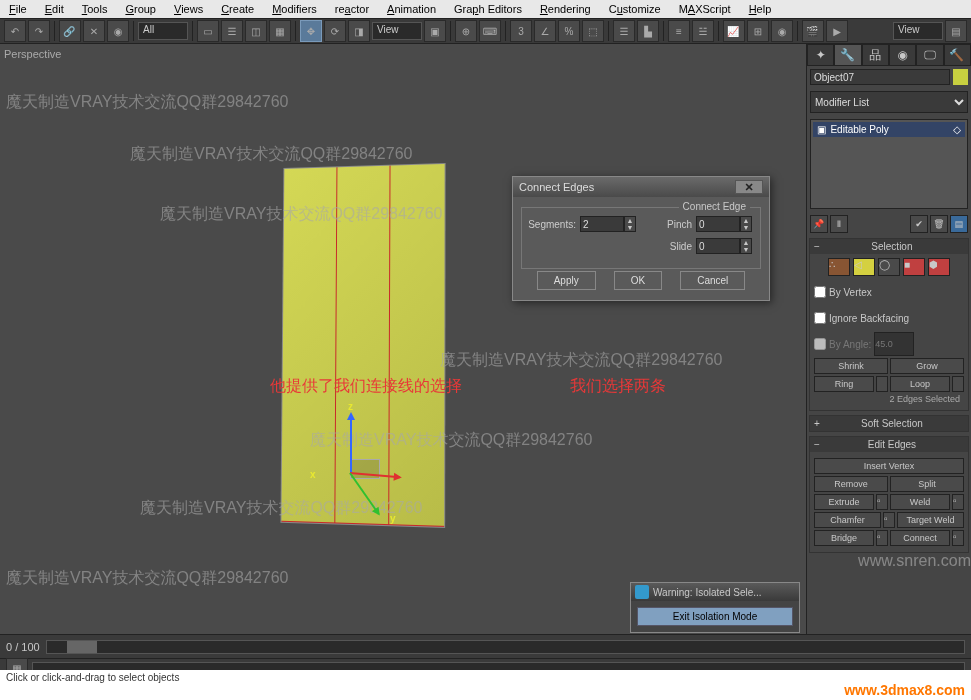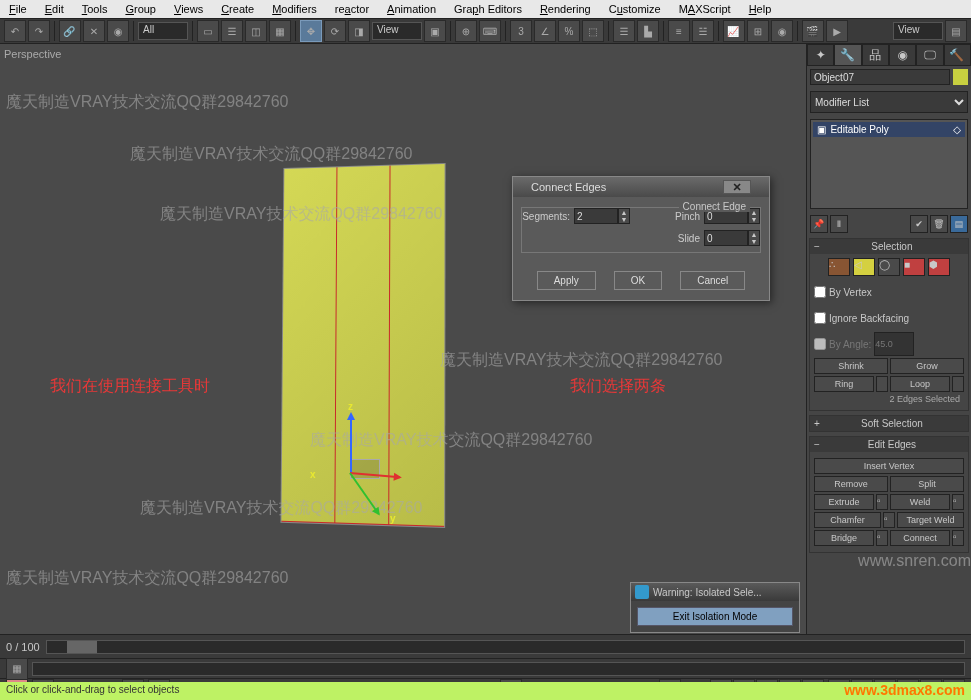--- a/index.html
+++ b/index.html
@@ -24,24 +24,24 @@
 .axis-z::after{content:"";position:absolute;top:-6px;left:-3px;border:4px solid transparent;border-bottom:8px solid #3366ff}
 .axis-x{position:absolute;width:50px;height:2px;background:#e03030;bottom:0;left:0;transform:rotate(5deg);transform-origin:left}
 .axis-x::after{content:"";position:absolute;right:-6px;top:-3px;border:4px solid transparent;border-left:8px solid #e03030}
 .axis-y{position:absolute;width:50px;height:2px;background:#30c030;bottom:0;left:0;transform:rotate(55deg);transform-origin:left}
 .axis-y::after{content:"";position:absolute;right:-6px;top:-3px;border:4px solid transparent;border-left:8px solid #30c030}
 .gizmo-cube{position:absolute;width:30px;height:20px;border:1px solid #aaa;bottom:-5px;left:0;background:rgba(100,100,60,.3)}
 .axis-label{position:absolute;font-size:10px;color:#e8e830;font-weight:bold}
 .watermark{position:absolute;font-size:16px;color:#a8a8a8;opacity:.6;pointer-events:none;white-space:nowrap}
 .redtext{position:absolute;font-size:16px;color:#e83838;pointer-events:none;white-space:nowrap}
 .dialog{position:absolute;left:512px;top:132px;width:258px;background:#5a5a5a;border:1px solid #888;box-shadow:2px 2px 8px rgba(0,0,0,.5);z-index:10}
-.dialog .titlebar{background:linear-gradient(#6a6a6a,#4a4a4a);padding:3px 18px;display:flex;justify-content:space-between;align-items:center;color:#ddd;font-size:11px}
+.dialog .titlebar{background:linear-gradient(#6a6a6a,#4a4a4a);padding:3px 6px;display:flex;justify-content:space-between;align-items:center;color:#ddd;font-size:11px}
 .dialog .closebtn{width:28px;height:14px;background:#888;text-align:center;border:1px solid #555;cursor:pointer;color:#222;font-weight:bold}
 .dialog .body{padding:10px 8px}
-.group{border:1px solid #777;padding:0;margin-bottom:18px;position:relative}
+.group{border:1px solid #777;padding:8px;margin-bottom:2px;position:relative}
 .group .title{position:absolute;top:-7px;right:10px;background:#5a5a5a;padding:0 4px;font-size:10px}
 .row{display:flex;align-items:center;gap:4px;margin-bottom:6px;justify-content:flex-end}
 .row label{font-size:10px;color:#ccc;min-width:48px;text-align:right}
 .spinner{display:flex;align-items:center}
 .spinner input{width:44px;height:16px;background:#3a3a3a;border:1px solid #222;color:#ddd;font-size:10px;padding:0 2px}
 .spinner .arr{width:12px;height:16px;background:#4a4a4a;border:1px solid #222;font-size:7px;text-align:center;line-height:7px;cursor:pointer}
 .dbtn{padding:3px 16px;background:#5a5a5a;border:1px solid #888;font-size:10px;color:#ddd;cursor:pointer}
 .panel{width:165px;background:#454545;display:flex;flex-direction:column;border-left:1px solid #222}
 .ptabs{display:flex;height:22px;background:#3a3a3a}
 .ptab{flex:1;border:1px solid #222;display:flex;align-items:center;justify-content:center;cursor:pointer;font-size:12px}
@@ -66,21 +66,21 @@
 .btnrow{display:flex;gap:2px;margin:2px 0}
 .pbtn{flex:1;background:#4a4a4a;border:1px solid #222;padding:2px;font-size:9px;text-align:center;cursor:pointer}
 .mini{width:12px;background:#4a4a4a;border:1px solid #222;cursor:pointer}
 .info{font-size:9px;color:#aaa;text-align:right;margin:2px 4px}
 .timeline{height:24px;background:#3a3a3a;display:flex;align-items:center;padding:0 6px;gap:6px;border-top:1px solid #222}
 .slider{flex:1;height:14px;background:#2a2a2a;border:1px solid #555;position:relative}
 .slider .thumb{position:absolute;width:30px;height:12px;background:#666;left:20px}
 .trackbar{height:20px;background:#3a3a3a;display:flex;align-items:center;padding:0 6px;gap:4px;border-top:1px solid #222}
 .status{height:22px;background:#3a3a3a;display:flex;align-items:center;padding:0 6px;gap:4px;border-top:1px solid #222;font-size:10px}
 .status .coord{background:#2a2a2a;border:1px solid #555;padding:1px 4px;min-width:70px}
-.prompt{background:#bef264;color:#333;height:18px;padding:2px 6px;font-size:10px;position:absolute;bottom:0;left:0;right:0}
+.prompt{background:#ffffff;color:#333;height:30px;padding:2px 6px;font-size:10px;position:absolute;bottom:0;left:0;right:0}
 .warning{position:absolute;left:630px;top:582px;width:170px;background:#444;border:1px solid #888;z-index:20}
 .warning .wt{background:linear-gradient(#5a5a5a,#3a3a3a);padding:2px 4px;font-size:10px;display:flex;align-items:center;gap:4px}
 .warning .wicon{width:14px;height:14px;background:#3399cc;border-radius:2px}
 .warning .wb{padding:6px;text-align:center}
 .warning button{width:100%;padding:3px;background:#80a0c0;border:1px solid #556;font-size:10px;cursor:pointer}
 .brand{position:absolute;right:6px;bottom:2px;color:#ff7700;font-size:14px;font-weight:bold;z-index:30}
 .brand2{position:absolute;right:0;bottom:130px;color:#e8e8e8;font-size:16px;opacity:.4;z-index:5}
 </style>
 </head>
 <body>
@@ -169,21 +169,21 @@
     </div>
 
     <div class="watermark" style="top:48px;left:6px">魔天制造VRAY技术交流QQ群29842760</div>
     <div class="watermark" style="top:100px;left:130px">魔天制造VRAY技术交流QQ群29842760</div>
     <div class="watermark" style="top:160px;left:160px">魔天制造VRAY技术交流QQ群29842760</div>
     <div class="watermark" style="top:306px;left:440px">魔天制造VRAY技术交流QQ群29842760</div>
     <div class="watermark" style="top:386px;left:310px">魔天制造VRAY技术交流QQ群29842760</div>
     <div class="watermark" style="top:454px;left:140px">魔天制造VRAY技术交流QQ群29842760</div>
     <div class="watermark" style="top:524px;left:6px">魔天制造VRAY技术交流QQ群29842760</div>
 
-    <div class="redtext" style="top:332px;left:50px">我们在使用连接工具时</div>
+    <div class="redtext" style="top:332px;left:270px">他提供了我们连接线的选择</div>
     <div class="redtext" style="top:332px;left:570px">我们选择两条</div>
 
     <div class="dialog">
       <div class="titlebar">
         <span>Connect Edges</span>
         <span class="closebtn">✕</span>
       </div>
       <div class="body">
         <div class="group">
           <span class="title">Connect Edge</span>

